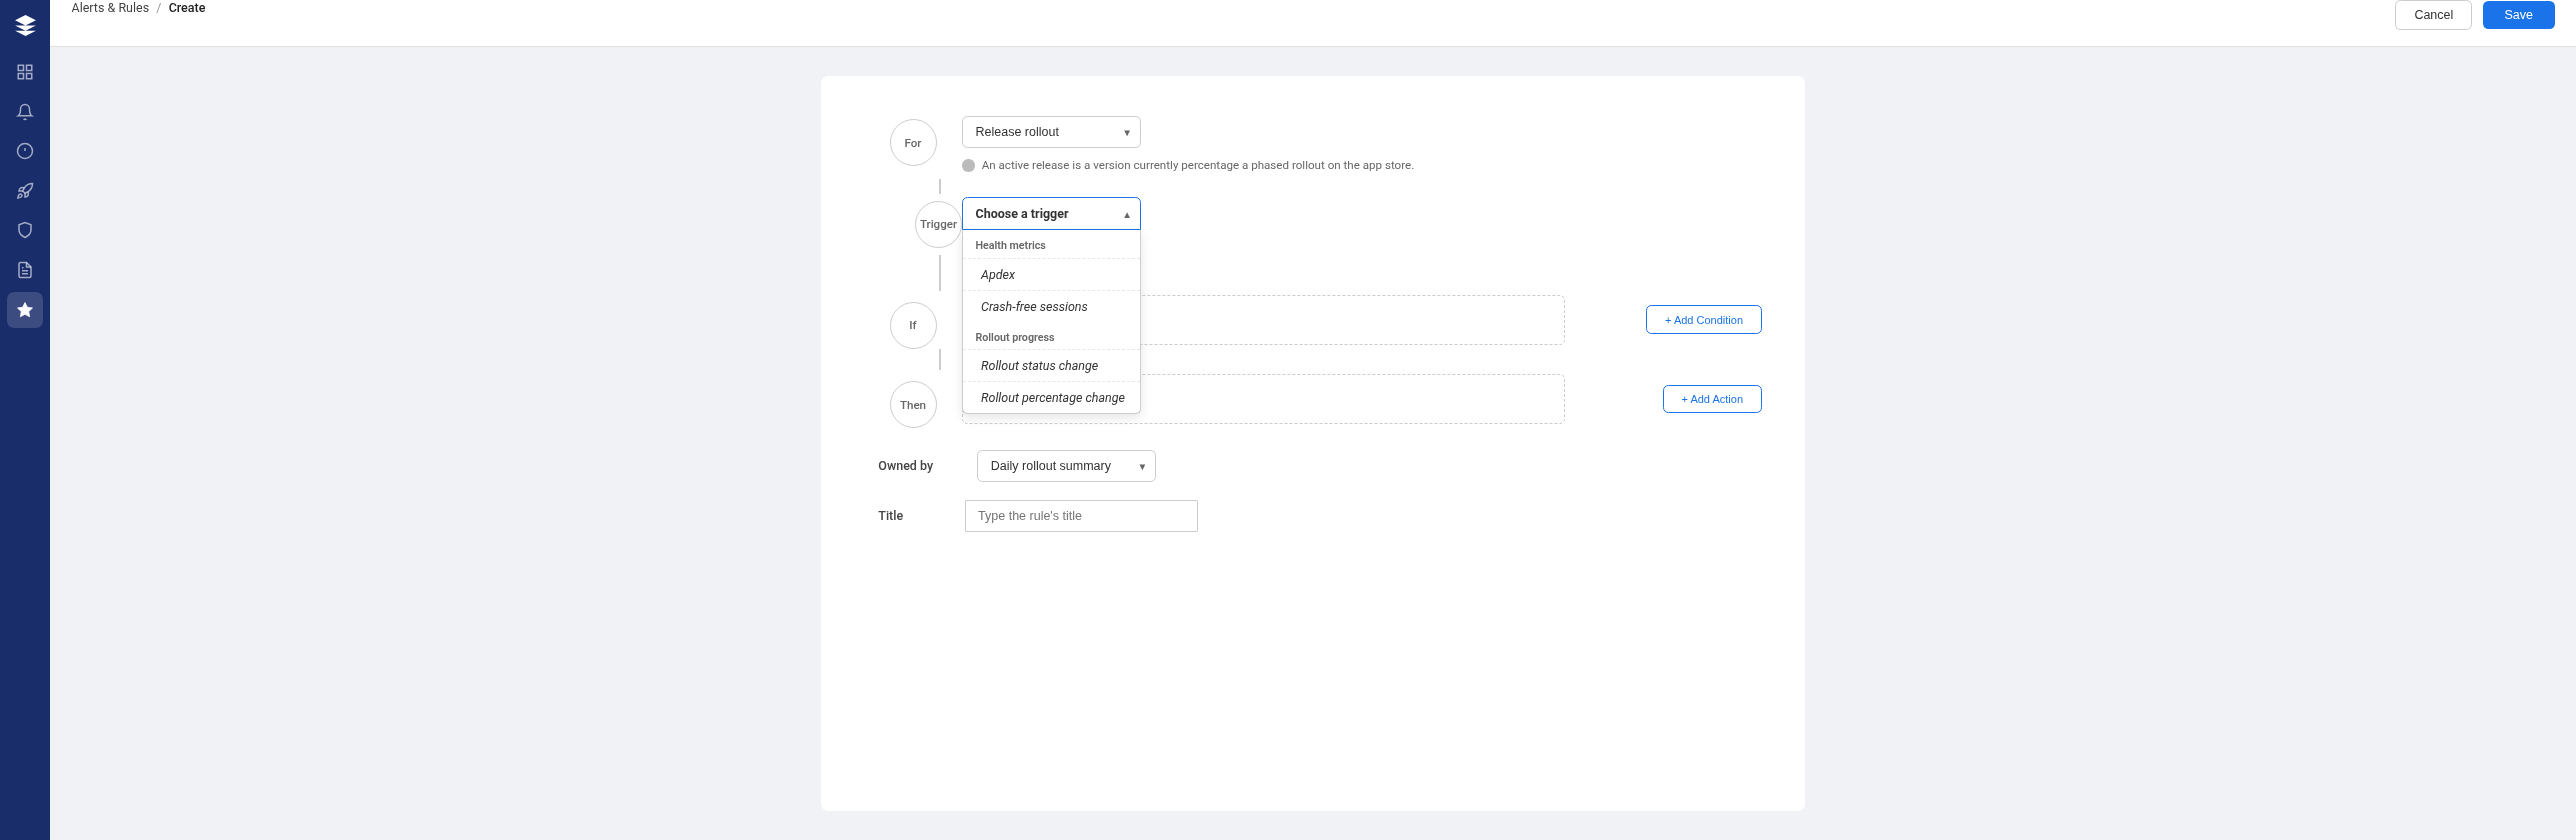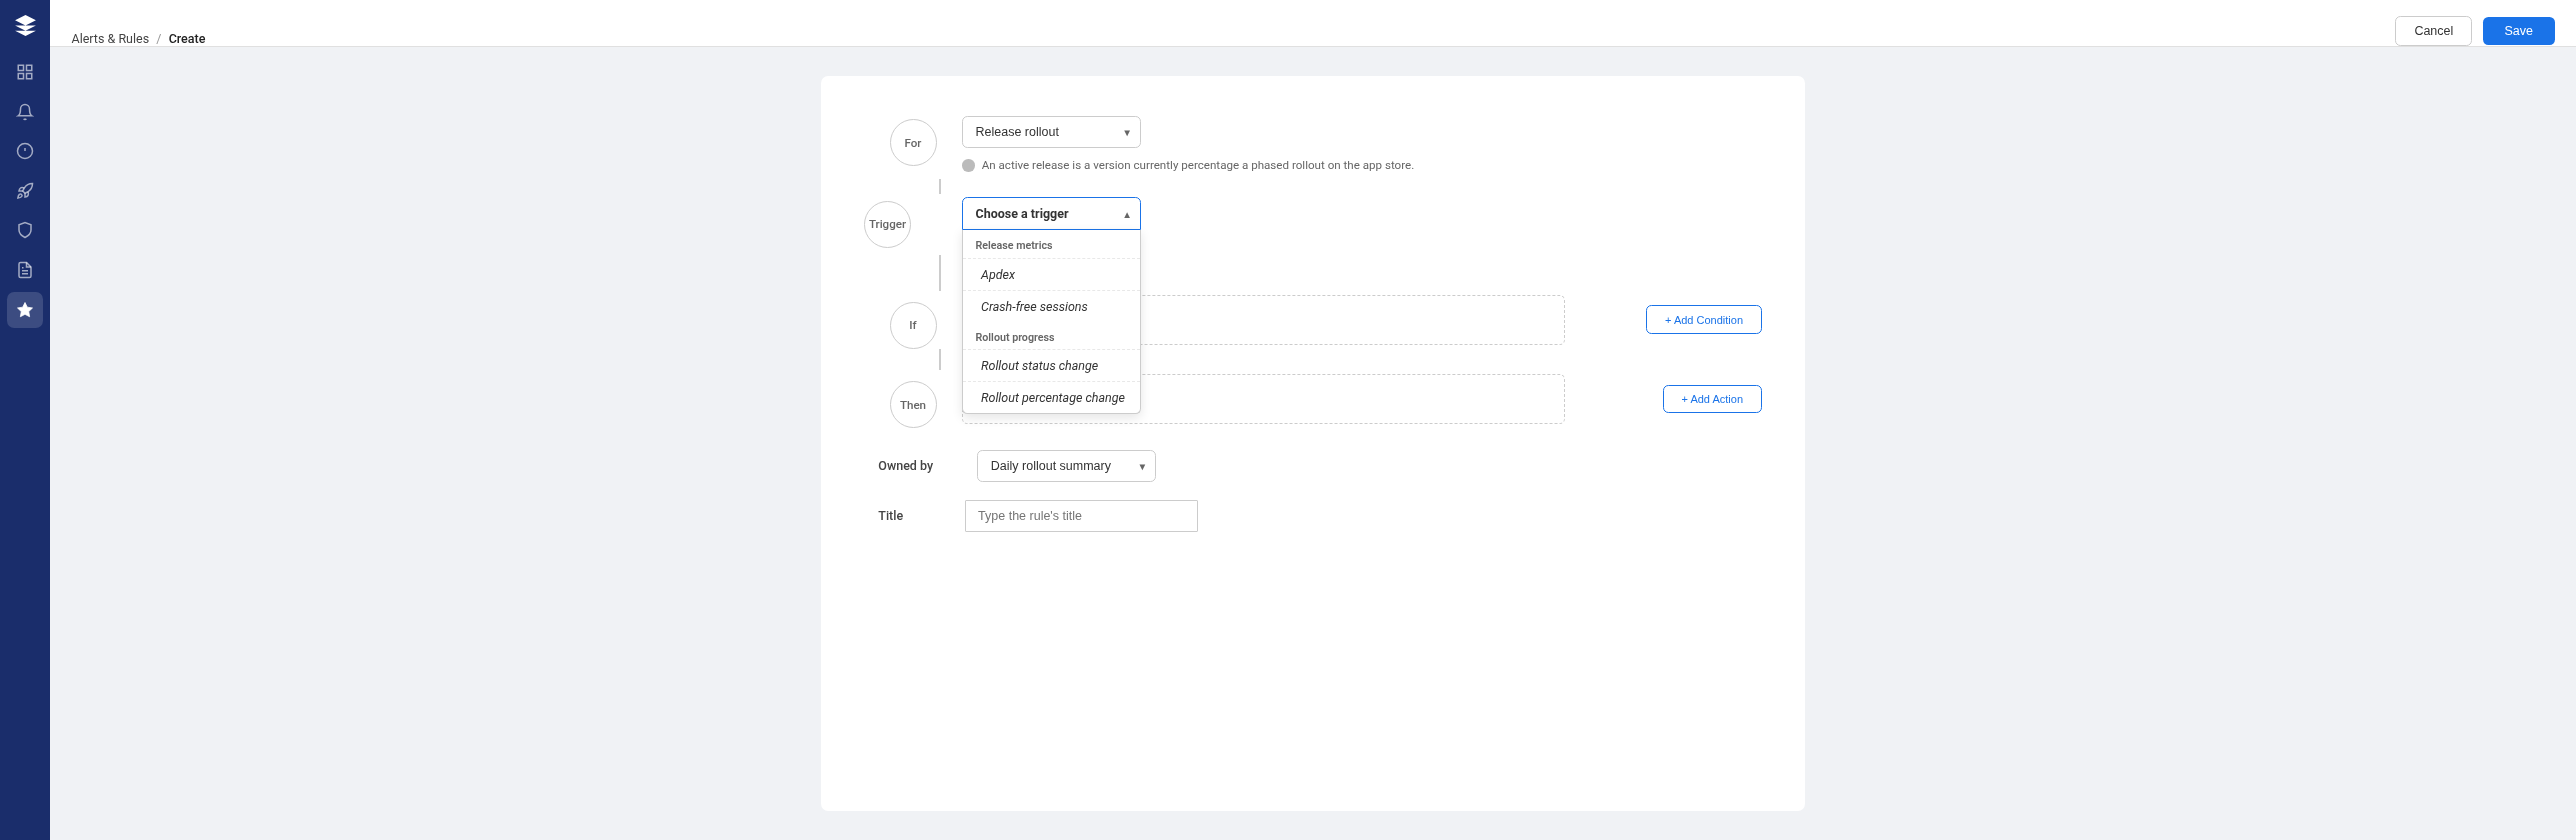--- a/index.html
+++ b/index.html
@@ -52,21 +52,21 @@
       overflow: hidden;
     }
 
     
     .header {
       background: #fff;
       border-bottom: 0.9px solid #e0e0e0;
       padding: 0 21.5px;
       height: 47px;
       display: flex;
-      align-items: flex-end;
+      align-items: flex-start;
       justify-content: space-between;
       flex-shrink: 0;
     }
     .breadcrumb {
       display: flex;
       align-items: center;
       gap: 7.2px;
       font-size: 12.5px;
       color: #444;
     }
@@ -346,32 +346,32 @@
           <div class="info-note">
             <div class="info-dot"></div>
             <span>An active release is a version currently percentage a phased rollout on the app store.</span>
           </div>
         </div>
       </div>
 
       <div style="height:14.3px; margin-left:75px; width:1.8px; background:#ccc; margin-bottom:0;"></div>
 
       <div style="display:flex; align-items:flex-start; margin-bottom:0; position:relative;">
-        <div style="width:98px; display:flex; justify-content:flex-start; padding-top:7.2px; flex-shrink:0;">
+        <div style="width:98px; display:flex; justify-content:flex-end; padding-top:7.2px; flex-shrink:0;">
           <div class="circle-label">Trigger</div>
         </div>
         <div style="flex:1; padding:3.6px 0 0 0; position:relative;">
           <div class="select-wrapper">
             <div class="select-box open" style="min-width:179px; display:flex; align-items:center; justify-content:space-between; padding-right:27px;font-weight:bold;">
               <span>Choose a trigger</span>
             </div>
             <span class="select-chevron">▲</span>
             
             <div class="dropdown-menu">
-              <div class="dropdown-group-label">Release metrics</div>
+              <div class="dropdown-group-label">Health metrics</div>
               <div class="dropdown-item">Apdex</div>
               <div class="dropdown-item">Crash-free sessions</div>
               <div class="dropdown-group-label">Rollout progress</div>
               <div class="dropdown-item">Rollout status change</div>
               <div class="dropdown-item">Rollout percentage change</div>
             </div>
           </div>
         </div>
       </div>
 

